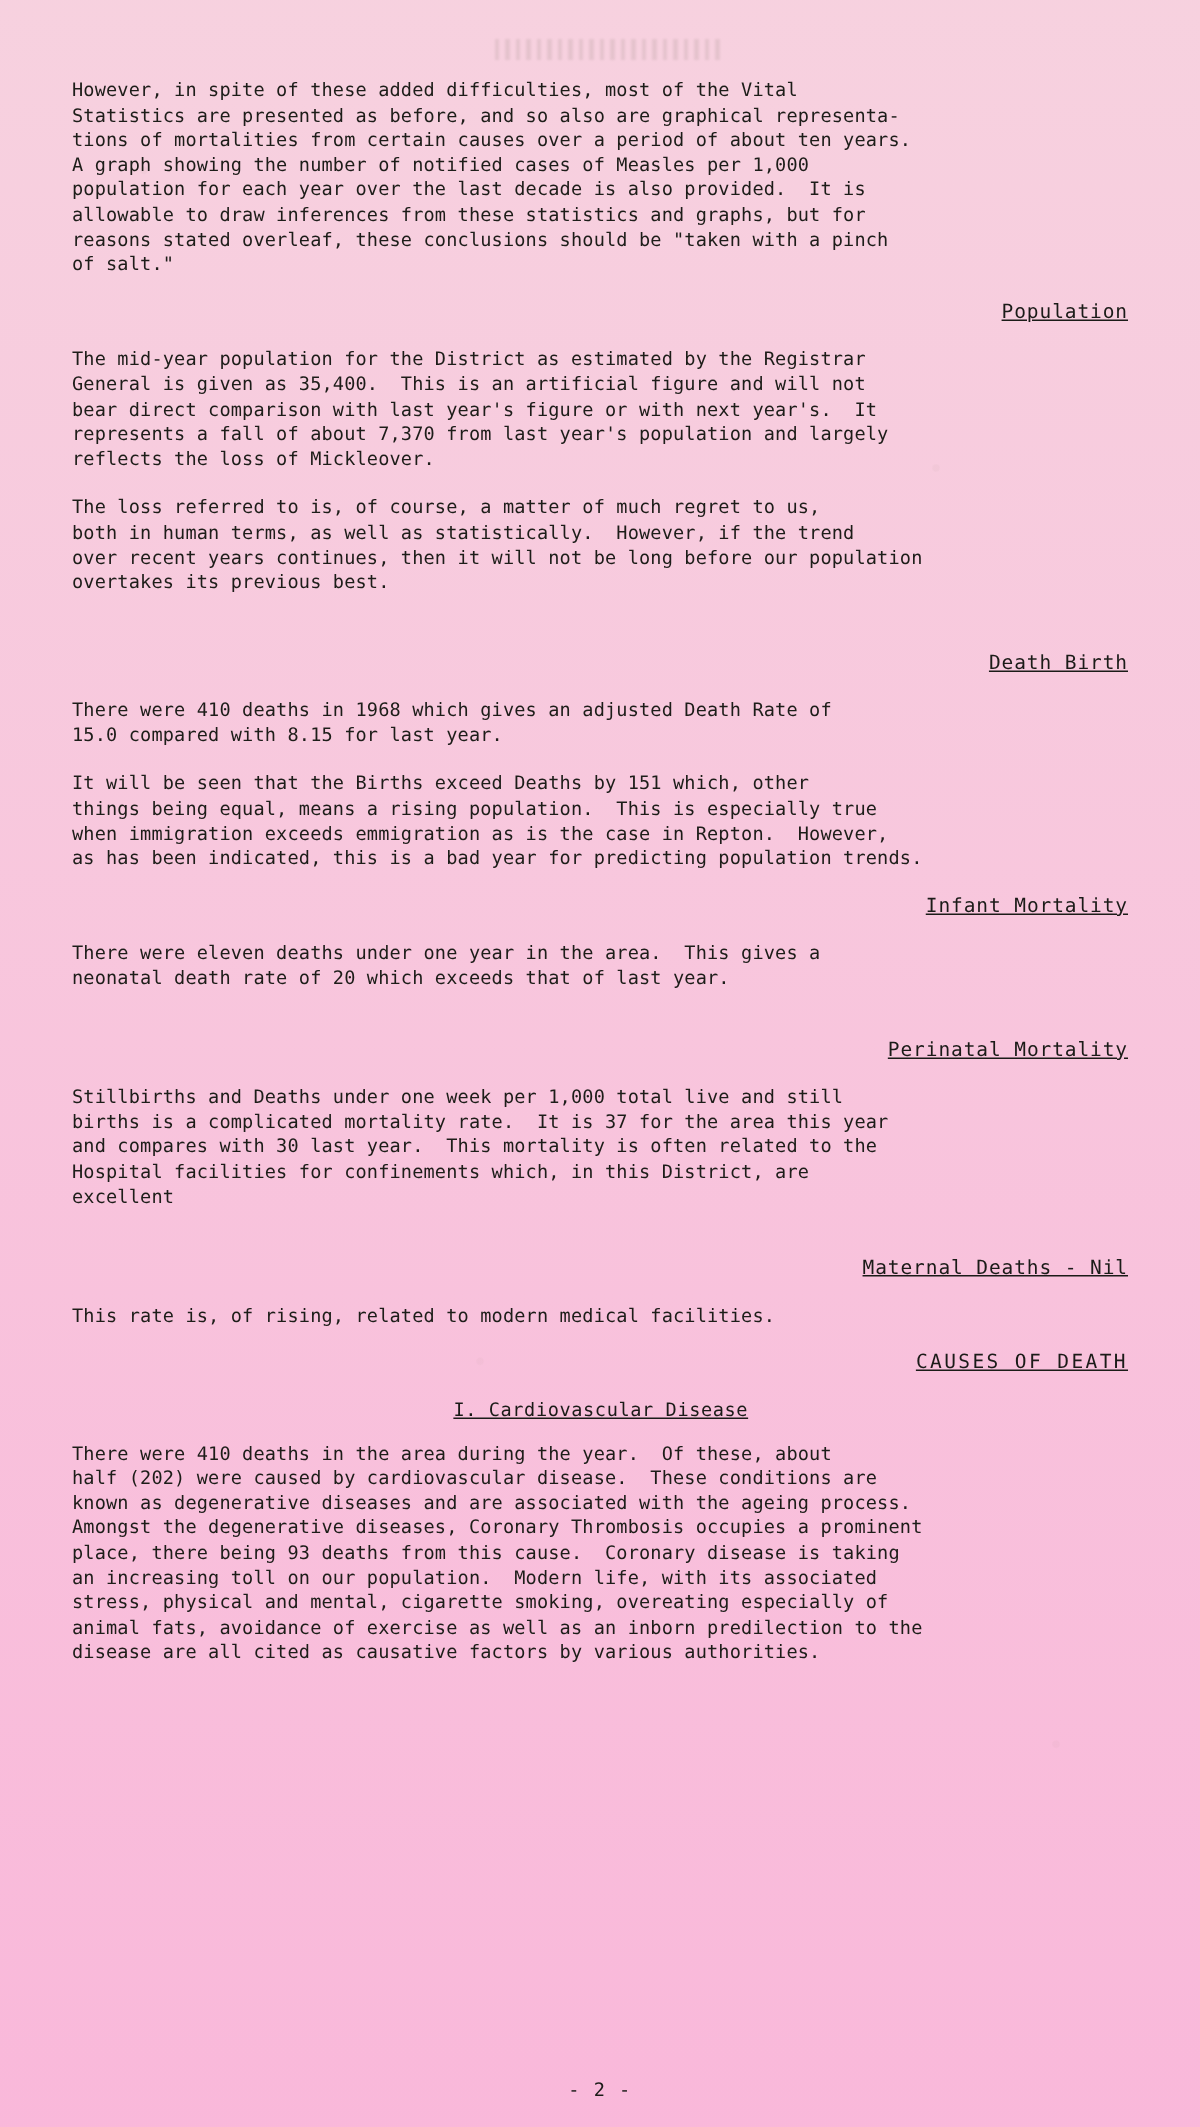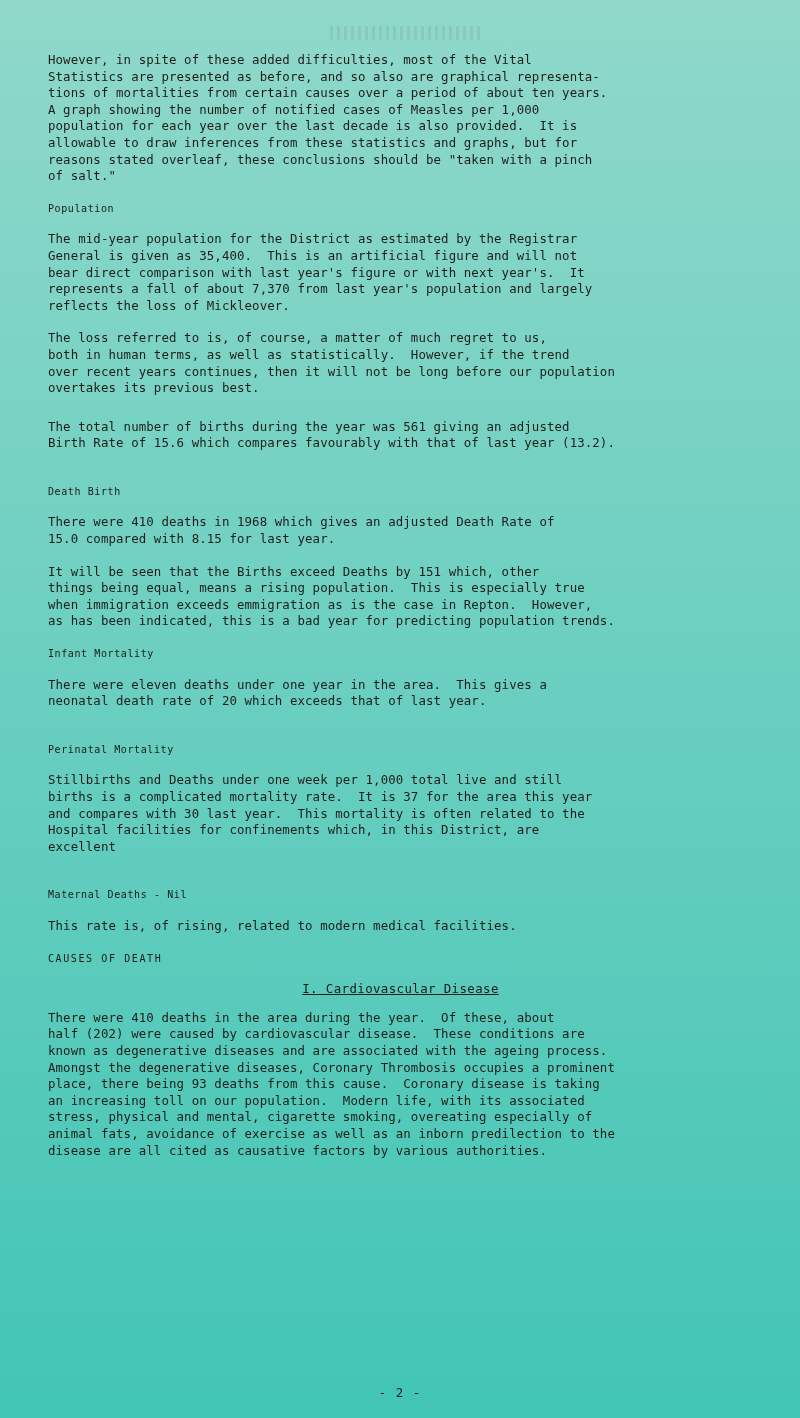--- a/index.html
+++ b/index.html
@@ -13,21 +13,21 @@
     font-family: "DejaVu Sans Mono", monospace;
     color: #1b1b18;
     position: relative;
     overflow: hidden;
   }
   .page {
     position: absolute;
     top: 0; left: 0;
     width: 800px;
     height: 1418px;
-    background: #14b8a6;
+    background: #f9a8d4;
     padding: 0;
     box-sizing: border-box;
   }
   .grain {
     position: absolute;
     inset: 0;
     pointer-events: none;
     background:
       radial-gradient(circle at 12% 8%, rgba(120,110,85,0.05) 0 2px, transparent 3px),
       radial-gradient(circle at 78% 22%, rgba(120,110,85,0.045) 0 2px, transparent 3px),
@@ -43,25 +43,26 @@
   p.para {
     font-size: 12.4px;
     line-height: 16.6px;
     letter-spacing: 0.1px;
     margin: 0 0 16px 0;
     white-space: pre-wrap;
     text-align: left;
     color: #1d1d19;
   }
   h2.section {
-    font-size: 10px;
+    font-size: 13px;
     line-height: 16.6px;
     font-weight: normal;
     margin: 10px 0 14px 0;
-    text-align: left;
+    text-align: right;
+    text-decoration: underline;
     letter-spacing: 0.6px;
   }
   h2.section.caps {
     letter-spacing: 1.6px;
   }
   h3.subhead {
     font-size: 12.4px;
     line-height: 16.6px;
     font-weight: normal;
     margin: 12px 0 12px 1px;
@@ -117,22 +118,20 @@
 reflects the loss of Mickleover.</p>
 
     <p class="para">The loss referred to is, of course, a matter of much regret to us,
 both in human terms, as well as statistically.  However, if the trend
 over recent years continues, then it will not be long before our population
 overtakes its previous best.</p>
 
     <div class="spacer-sm"></div>
 
 
-    <p class="para">The total number of births during the year was 561 giving an adjusted
-Birth Rate of 15.6 which compares favourably with that of last year (13.2).</p>
 
     <div class="spacer-sm"></div>
 
     <h2 class="section">Death Birth</h2>
 
     <p class="para">There were 410 deaths in 1968 which gives an adjusted Death Rate of
 15.0 compared with 8.15 for last year.</p>
 
     <p class="para">It will be seen that the Births exceed Deaths by 151 which, other
 things being equal, means a rising population.  This is especially true

